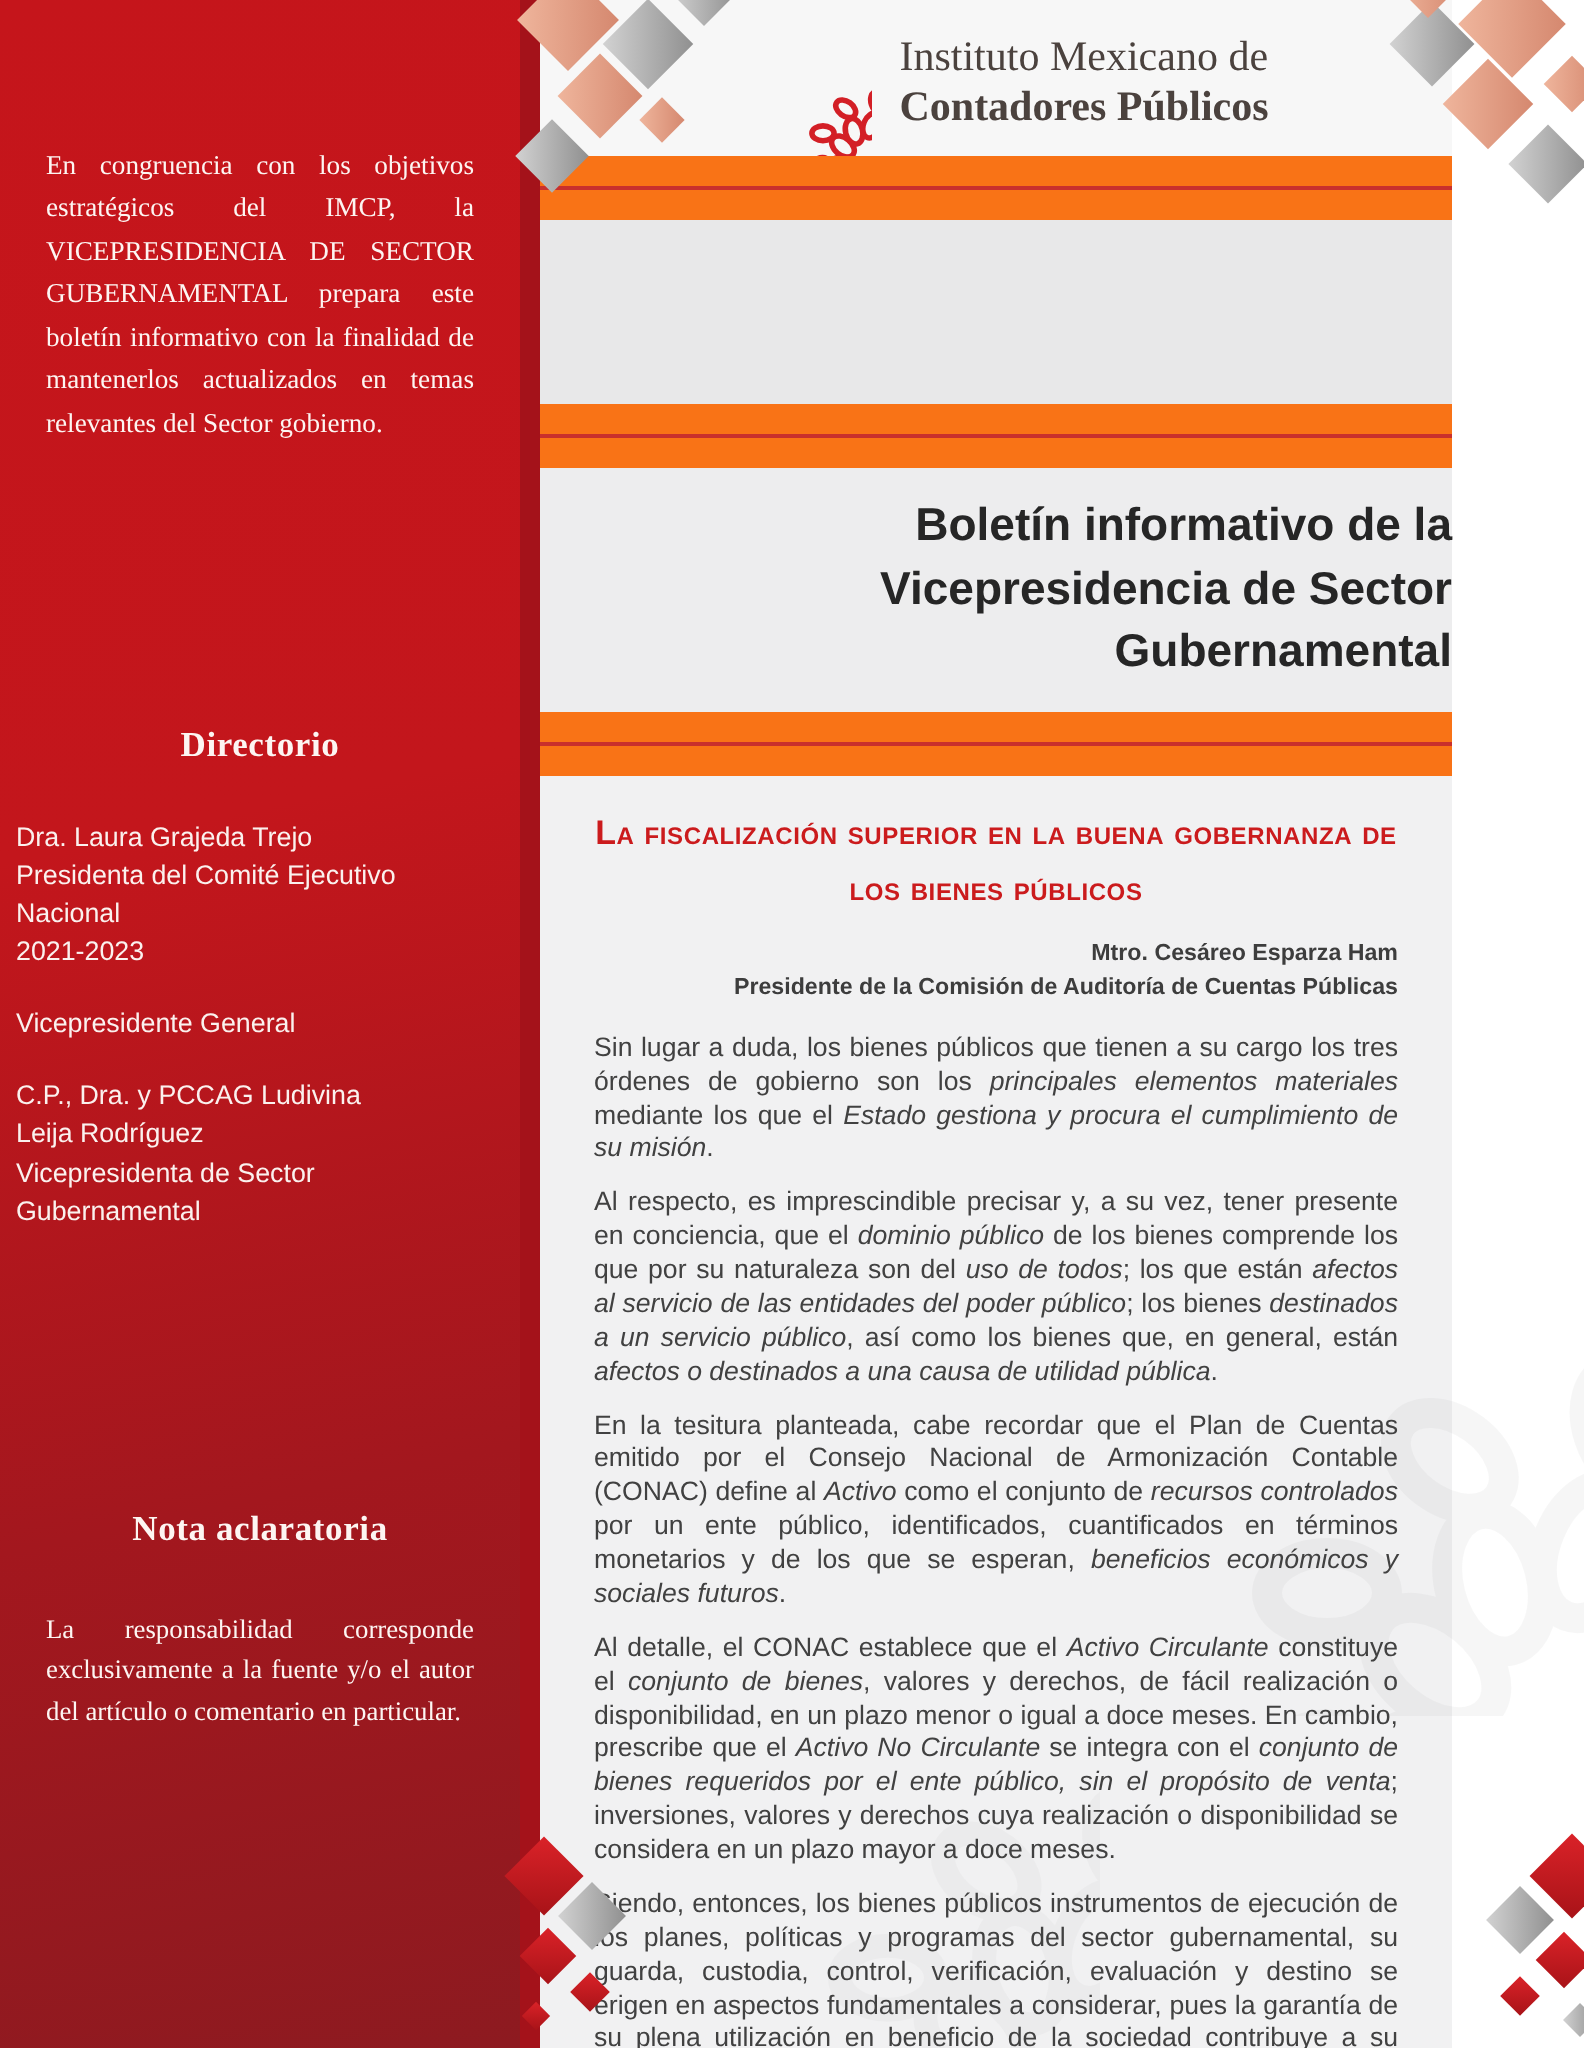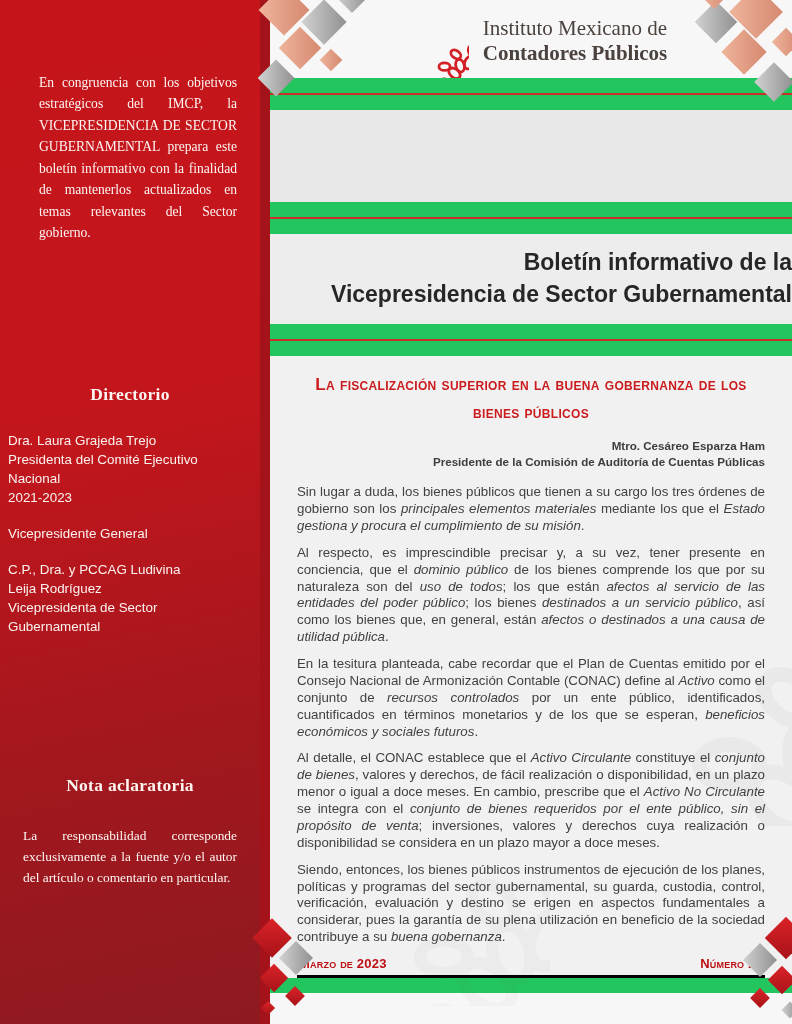--- a/index.html
+++ b/index.html
@@ -5,33 +5,33 @@
   html,body{margin:0;padding:0;}
   body{font-family:"Liberation Sans",sans-serif;background:#ffffff;}
   .page{position:relative;width:792px;height:1024px;overflow:hidden;background:#ffffff;}
 
   
   .sidebar{position:absolute;left:0;top:0;width:260px;height:1024px;
     background:linear-gradient(168deg,#c5151b 0%,#c3161c 40%,#a3171e 72%,#8d1a20 100%);
     color:#fdf5f2;display:flex;flex-direction:column;}
   .side-strip{position:absolute;left:260px;top:0;width:10px;height:1024px;background:#a4121a;}
   .sb-intro{font-family:"Liberation Serif",serif;font-size:13.6px;line-height:1.58;
-    text-align:justify;padding:0 23px;margin-top:72px;margin-left:16px;}
+    text-align:justify;padding:0 23px;margin-top:72px;}
   .sb-heading{font-family:"Liberation Serif",serif;font-weight:bold;font-size:17.5px;
     text-align:center;letter-spacing:.3px;}
   .sb-heading.directorio{margin-top:140px;}
   .sb-heading.nota{margin-top:122px;}
   .sb-entries{padding:0 8px;margin-top:26px;font-size:13.4px;line-height:1.42;color:#fbf1ee;}
   .sb-entry{margin-bottom:17px;}
   .sb-nota{font-family:"Liberation Serif",serif;font-size:13.4px;line-height:1.56;
     text-align:justify;padding:0 23px;margin-top:30px;}
   .sb-nota p{margin:0 0 19px 0;}
 
   
-  .content{position:absolute;left:270px;top:0;width:522px;height:1024px;background:#22c55e;
+  .content{position:absolute;left:270px;top:0;width:456px;height:1024px;background:#f97316;
     display:flex;flex-direction:column;gap:15px;}
   .header{height:112px;background:#f7f7f7;display:flex;align-items:center;justify-content:center;}
   .logo-wrap{display:flex;align-items:center;gap:14px;margin-top:4px;}
   .logo-star{color:#d31f26;}
   .org-name{font-family:"Liberation Serif",serif;color:#4b423e;font-size:21px;line-height:1.18;}
   .org-name .l1{font-weight:400;}
   .org-name .l2{font-weight:700;}
   .redline{height:2px;background:#c9302c;flex:none;}
   .grayband{height:92px;background:#e8e8e9;flex:none;}
   .banner{background:#ededee;text-align:right;padding:13px 0 14px 0;flex:none;}

